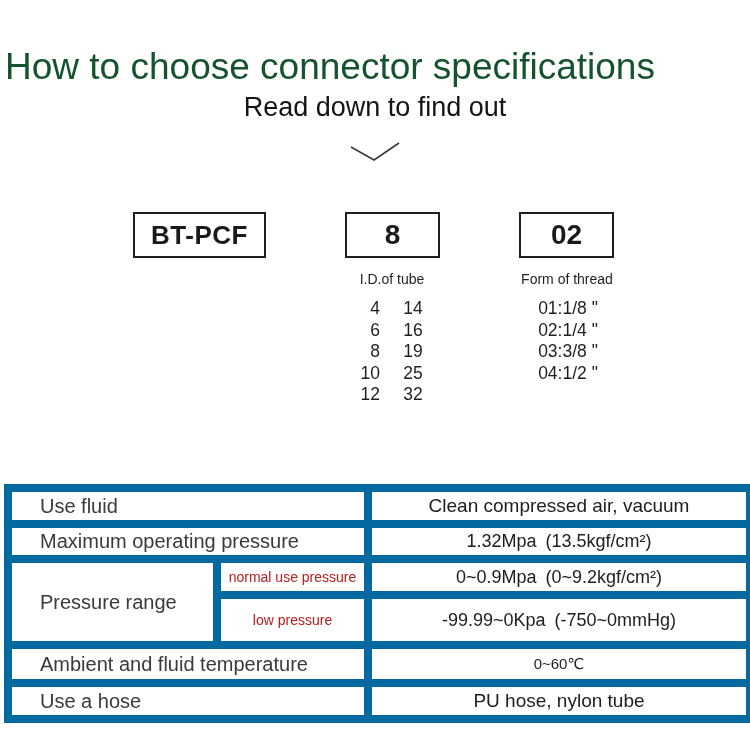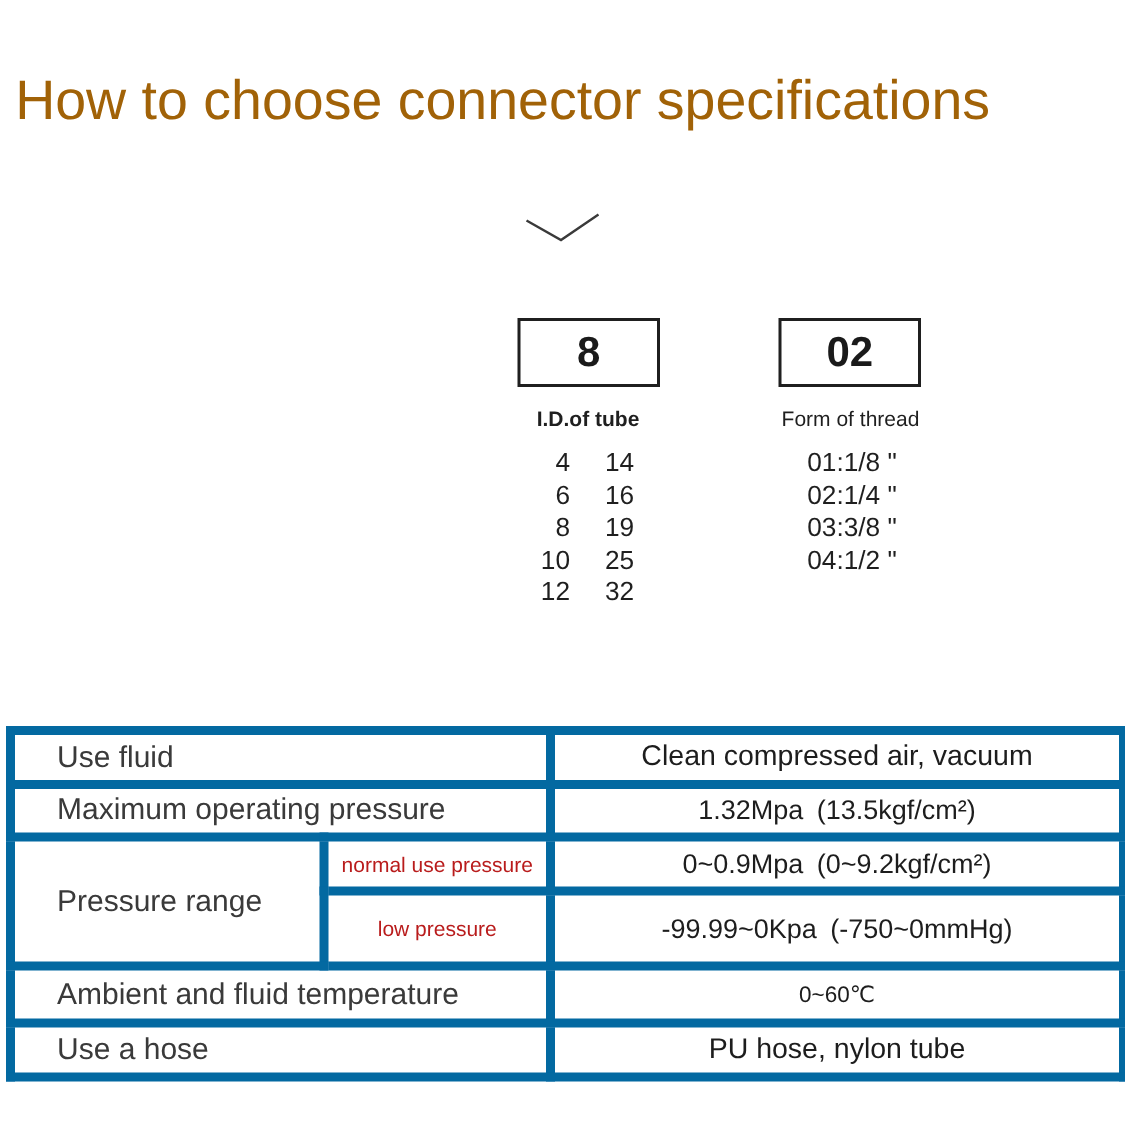--- a/index.html
+++ b/index.html
@@ -10,24 +10,24 @@
     width: 750px;
     height: 750px;
     background: #ffffff;
     overflow: hidden;
   }
 
   
   .page-title {
     position: absolute;
     top: 46px; left: 0; width: 660px;
-    text-align: right;
+    text-align: center;
     font-size: 37px;
     font-weight: 400;
-    color: #a16207;
+    color: #14532d;
     letter-spacing: 0px;
   }
   .page-subtitle {
     position: absolute;
     top: 92px; left: 0; width: 750px;
     text-align: center;
     font-size: 27px;
     color: #141414;
   }
   .chevron {
@@ -54,21 +54,21 @@
   .box-thread { left: 519px; width: 95px;  font-size: 28px; }
 
   .col-header {
     position: absolute;
     top: 271px;
     width: 140px;
     text-align: center;
     font-size: 14px;
     color: #1f1f1f;
   }
-  .hdr-tube   { left: 322px; font-weight: bold; }
+  .hdr-tube   { left: 322px; }
   .hdr-thread { left: 497px; }
 
   .tube-list {
     position: absolute;
     top: 298px; left: 352px;
     font-size: 17.5px;
     color: #1f1f1f;
     line-height: 21.6px;
   }
   .tube-row { display: flex; }
@@ -87,21 +87,21 @@
 
   
   table.spec {
     position: absolute;
     top: 484px; left: 4px;
     width: 742px;
     border-collapse: collapse;
     table-layout: fixed;
   }
   table.spec td {
-    border: 6px solid #0369a1;
+    border: 8px solid #0369a1;
     vertical-align: middle;
     background: #ffffff;
   }
   td.beige { background: #f5ecde; }
   td.lbl {
     padding-left: 28px;
     font-size: 20px;
     color: #3a3a3a;
     text-align: left;
   }
@@ -117,25 +117,29 @@
   .v-lg { font-size: 19px; }
   .v-md { font-size: 18px; }
   .v-sm { font-size: 15px; }
 </style>
 </head>
 <body>
 
 <div id="canvas">
 
   <div class="page-title">How to choose connector specifications</div>
+  <div class="page-subtitle">Read down to find out</div>
 
   <svg class="chevron" viewBox="0 0 52 26" xmlns="http://www.w3.org/2000/svg">
     <polyline points="2,8 25,21 50,4" fill="none" stroke="#3a3a3a" stroke-width="1.6"></polyline>
   </svg>
 
+  <div class="code-box box-model">
+    <span>BT-PCF</span>
+  </div>
   <div class="code-box box-tube">
     <span>8</span>
   </div>
   <div class="code-box box-thread">
     <span>02</span>
   </div>
 
   <div class="col-header hdr-tube">I.D.of tube</div>
   <div class="col-header hdr-thread">Form of thread</div>
 

